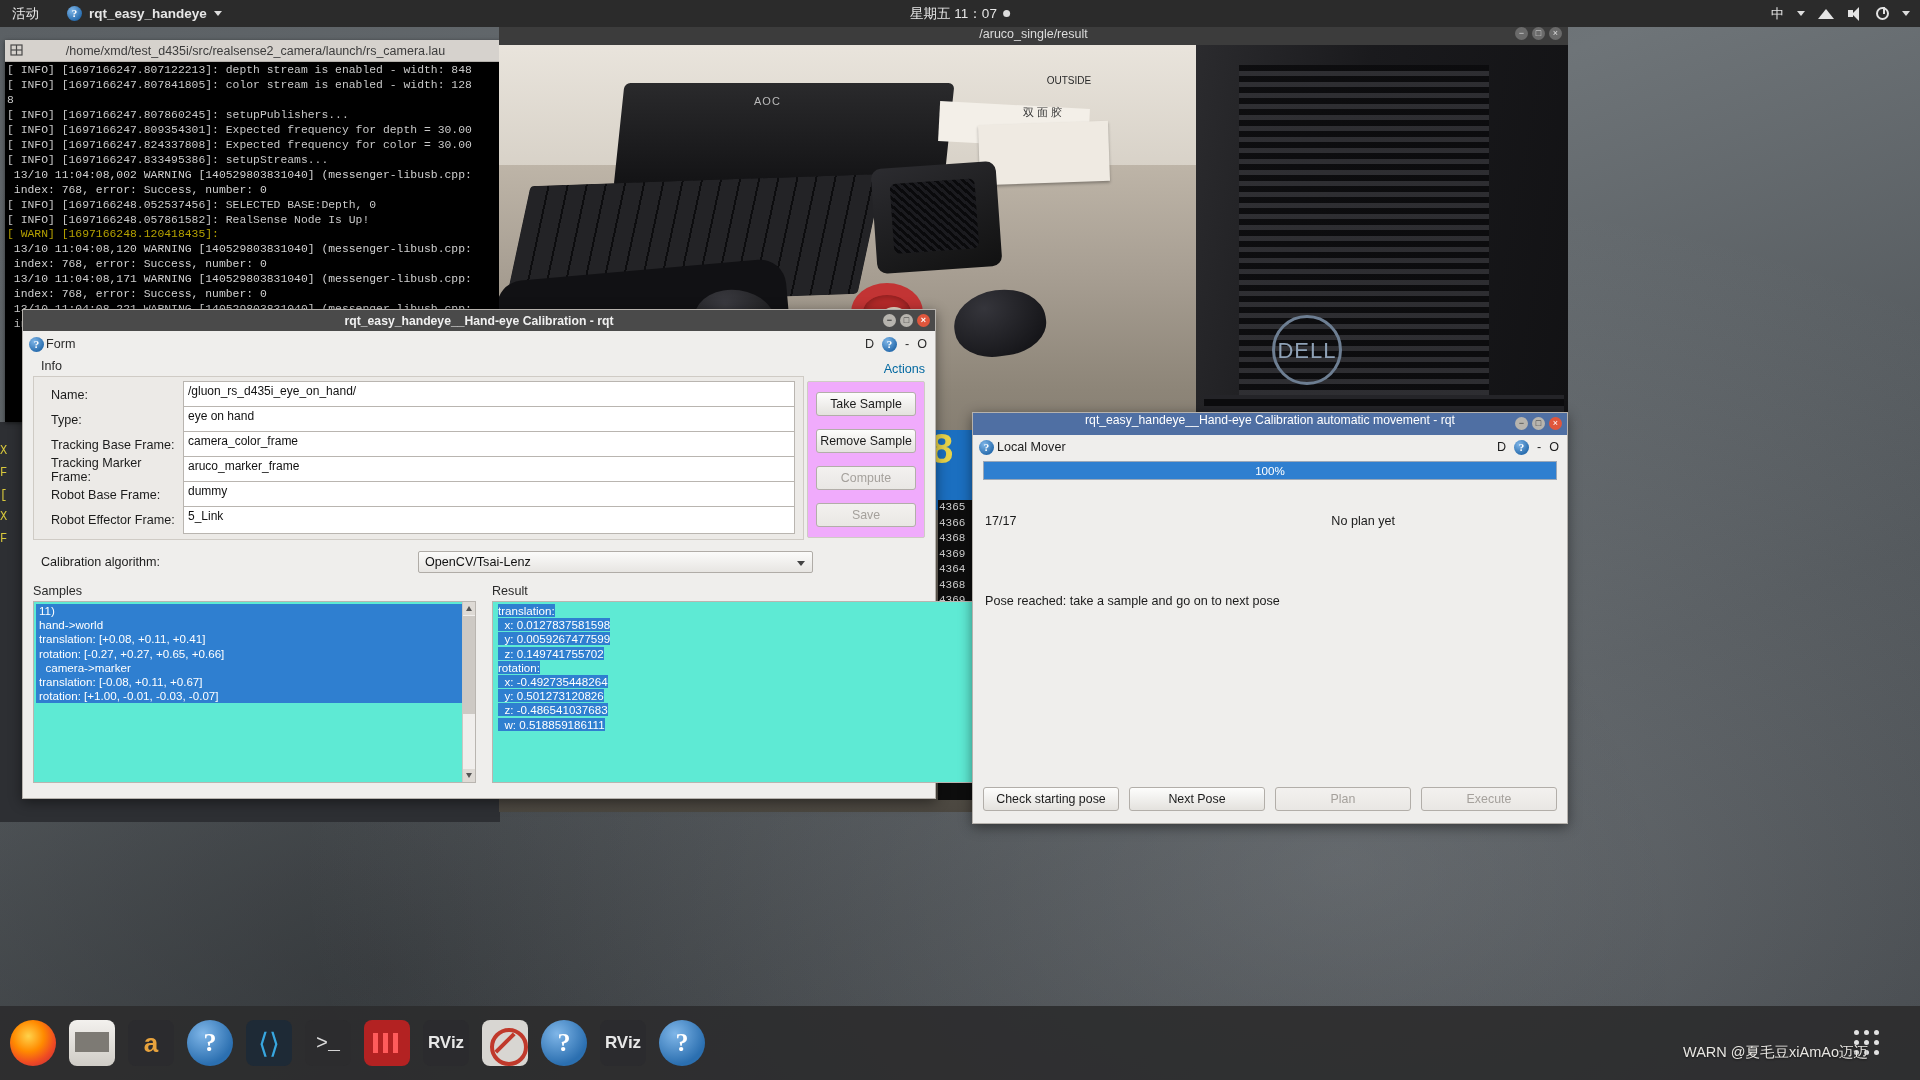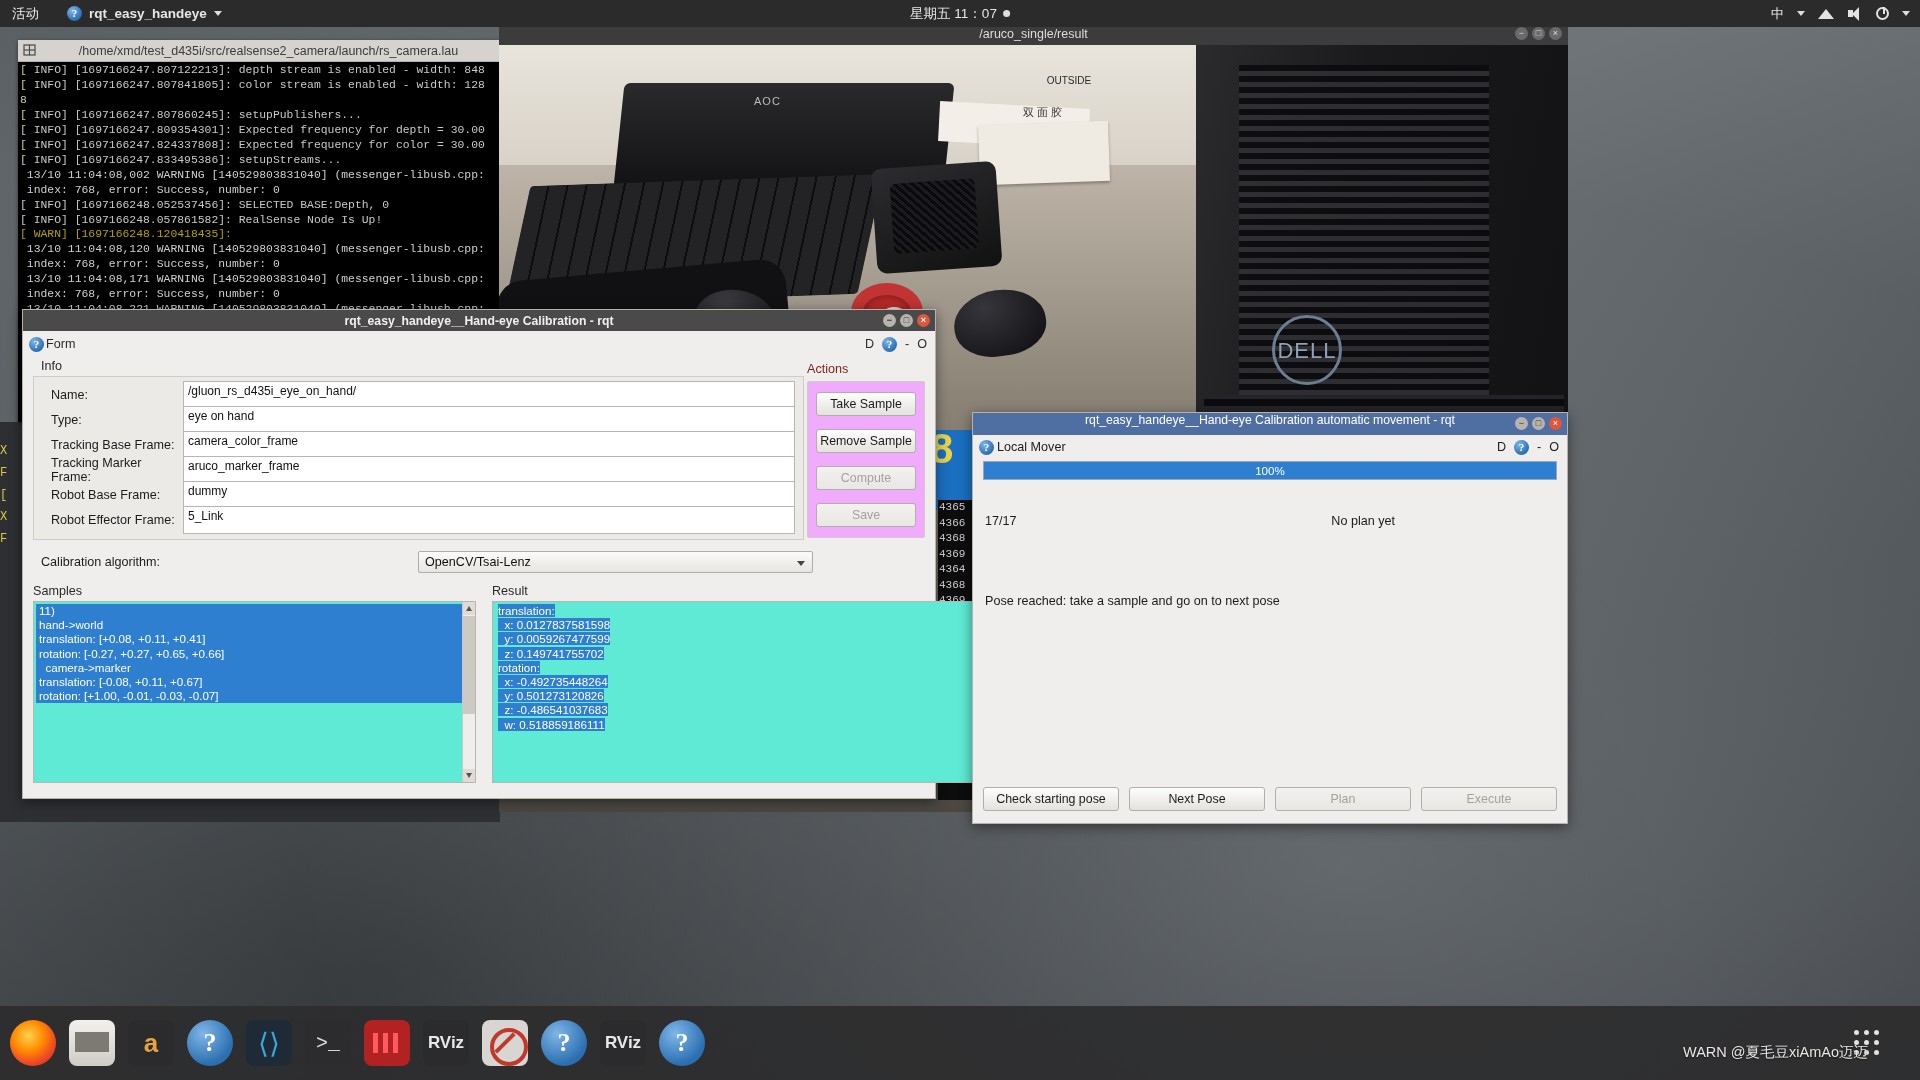--- a/index.html
+++ b/index.html
@@ -47,21 +47,21 @@
   .g-net:before{content:"";position:absolute;left:0;top:2px;width:0;height:0;
     border-left:8px solid transparent;border-right:8px solid transparent;border-bottom:10px solid #e3e3e3;}
   .g-vol:before{content:"";position:absolute;left:1px;top:3px;width:5px;height:7px;background:#e3e3e3;}
   .g-vol:after{content:"";position:absolute;left:5px;top:0;width:0;height:0;
     border-top:7px solid transparent;border-bottom:7px solid transparent;border-right:7px solid #e3e3e3;}
   .g-pow{border:2px solid #e3e3e3;border-radius:50%;width:13px;height:13px;}
   .g-pow:after{content:"";position:absolute;left:4.5px;top:-2px;width:2px;height:7px;background:#e3e3e3;}
 
   
   #terminal {
-    position:absolute; left:18px; top:40px; width:501px; height:382px;
+    position:absolute; left:5px; top:40px; width:501px; height:382px;
     background:#000; z-index:100;
     box-shadow:0 1px 4px rgba(0,0,0,.5);
   }
   #term-titlebar {
     height:22px; background:#d6d2cd; border-bottom:1px solid #b4b0ab;
     display:flex; align-items:center; position:relative;
     font-size:12.5px; color:#3c3c3c;
   }
   .term-ico { width:14px;height:14px; margin-left:5px; position:relative; }
   .term-title { position:absolute; left:0; right:0; text-align:center; font-size:12.5px; }
@@ -207,21 +207,21 @@
   .sb-up:after{content:"";position:absolute;left:3px;top:4px;width:0;height:0;
     border-left:3.5px solid transparent;border-right:3.5px solid transparent;border-bottom:5px solid #555;}
   .sb-dn:after{content:"";position:absolute;left:3px;top:4px;width:0;height:0;
     border-left:3.5px solid transparent;border-right:3.5px solid transparent;border-top:5px solid #555;}
   .sb-thumb{ position:absolute; top:14px; left:0; width:13px; height:98px; background:#cdc9c4; }
 
   
   #actions {
     position:absolute; right:10px; top:52px; width:118px;
   }
-  .act-title{ font-size:12.6px; color:#7f1d1d; margin-bottom:5px; }
+  .act-title{ font-size:12.6px; color:#0369a1; margin-bottom:5px;text-align:right; }
   .act-group{ border:1px solid #cfcbc5; background:#f0abfc; padding:10px 8px; border-radius:2px; }
   .btn {
     width:100%; height:24px; margin-bottom:13px;
     background:linear-gradient(180deg,#fdfdfc,#e4e2de);
     border:1px solid #b2aea9; border-radius:3px;
     font-size:12.4px; color:#1b1b1b; font-family:"Liberation Sans",sans-serif;
     display:flex; align-items:center; justify-content:center;
   }
   .btn.disabled{ color:#a5a19c; background:linear-gradient(180deg,#f3f1ef,#e9e7e4); }
   .btn:last-child{ margin-bottom:0;}

